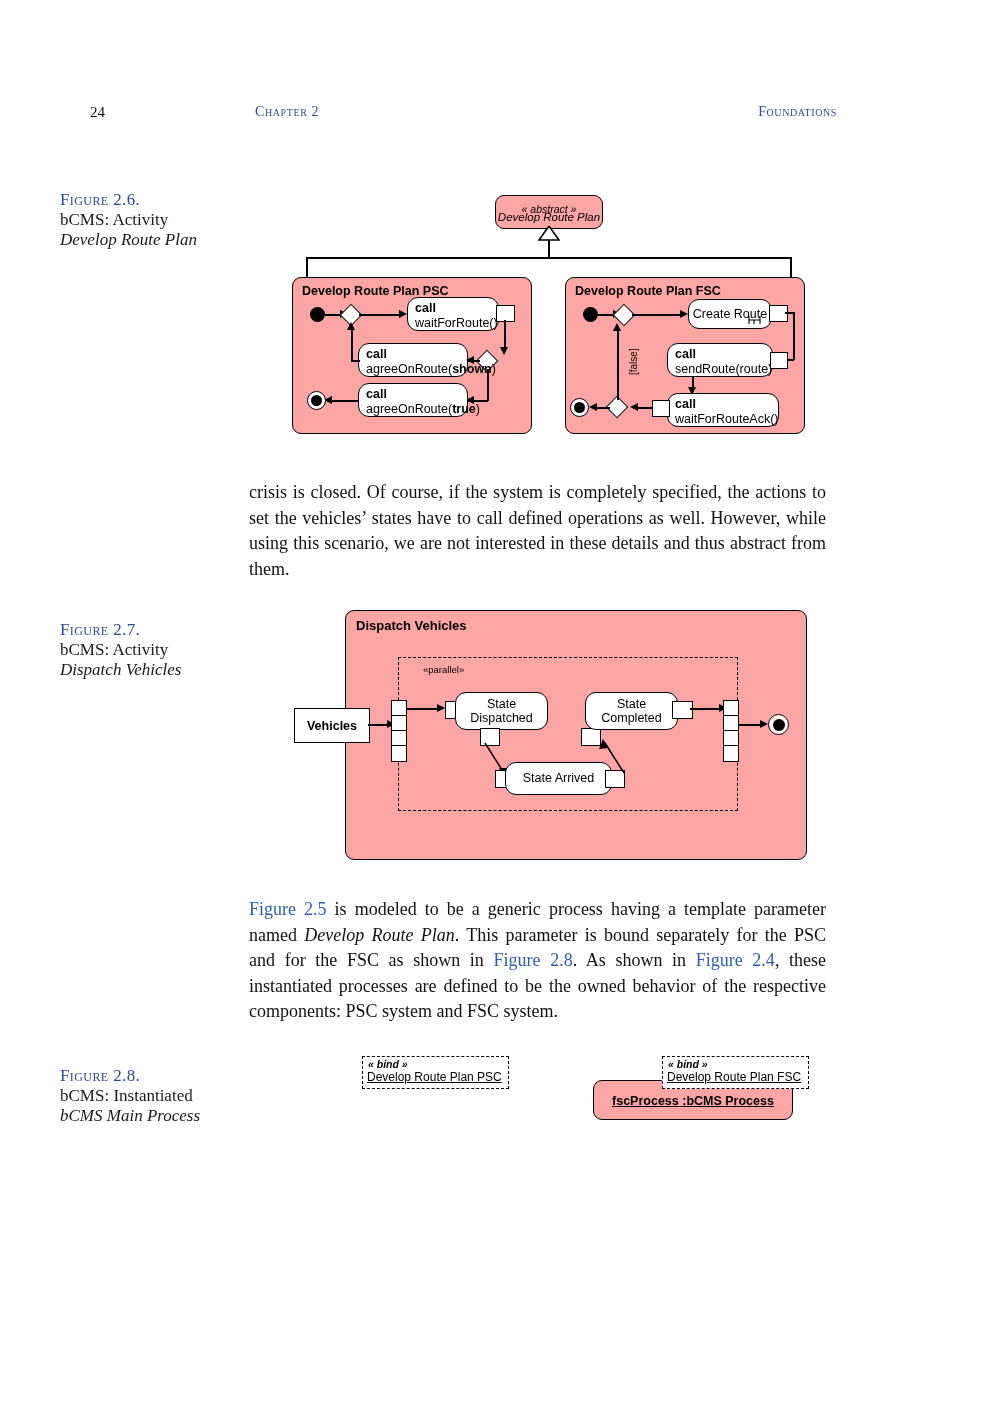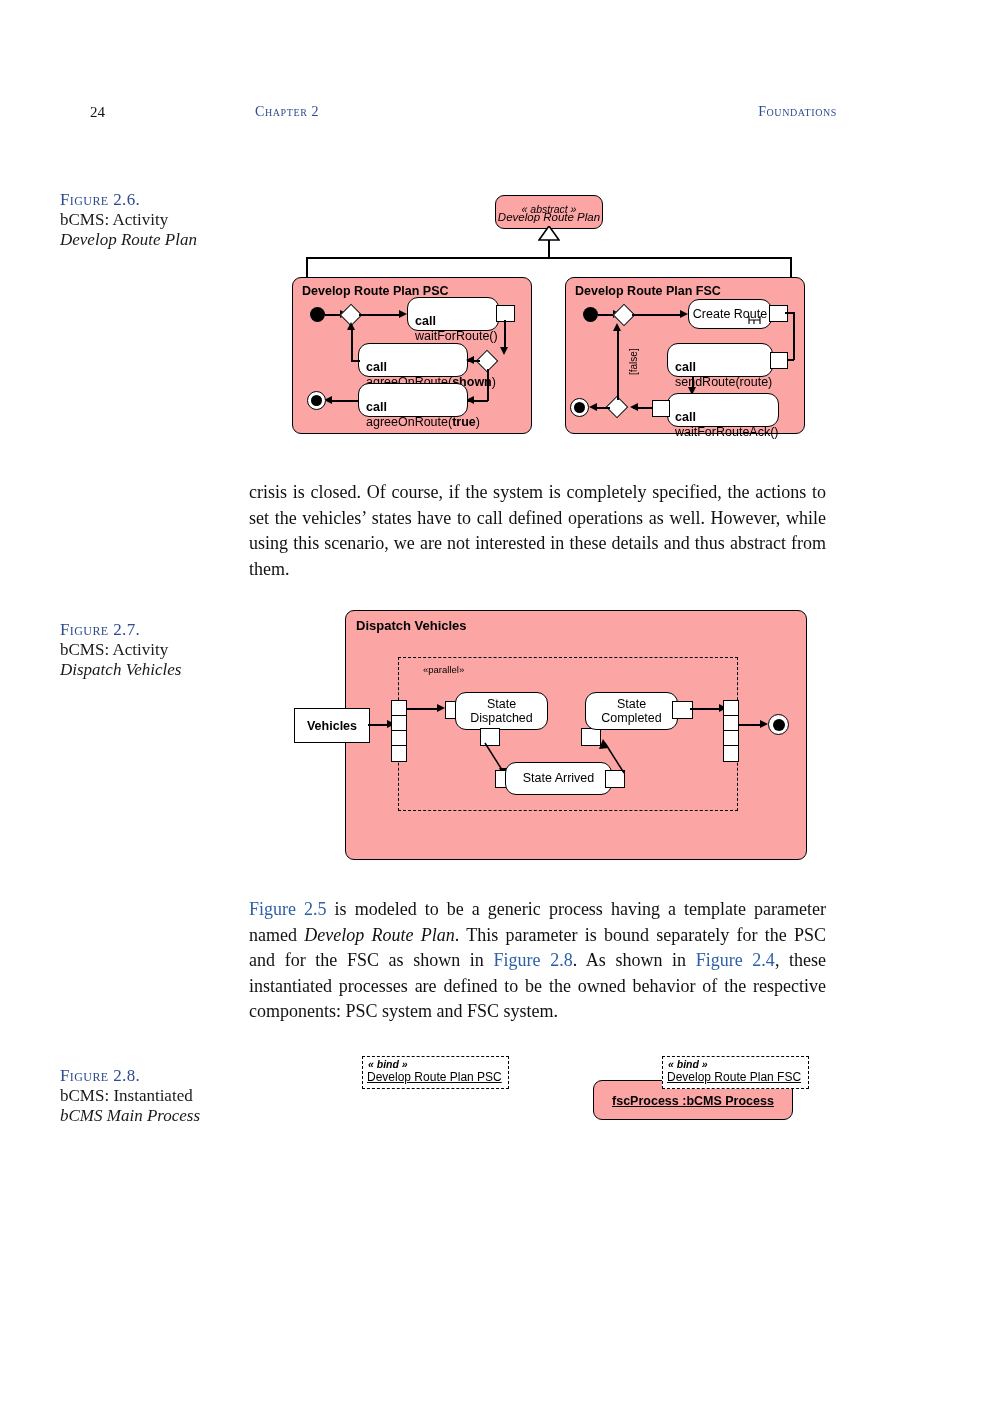--- a/index.html
+++ b/index.html
@@ -36,21 +36,21 @@
 
   
   .uml{font-family:"Liberation Sans",sans-serif;color:#000;}
   .frame{border:1.6px solid #000;border-radius:9px;background:#fca5a5;}
   .frame-sq{border:1.4px solid #000;background:#fff;}
   .frame-title{position:absolute;font-weight:bold;font-size:12.5px;
         font-family:"Liberation Sans",sans-serif;color:#000;}
   .act{position:absolute;border:1.5px solid #000;border-radius:11px;
         background:#fff;font-family:"Liberation Sans",sans-serif;
         font-size:12.5px;line-height:14.5px;color:#000;box-sizing:border-box;
-        padding:16px 7px;}
+        padding:3px 7px;}
   .act b{font-weight:bold;}
   .act.center{display:flex;align-items:center;justify-content:center;
         text-align:center;padding:0;}
   .pin{position:absolute;border:1.4px solid #000;background:#fff;}
   .init{position:absolute;border-radius:50%;background:#000;}
   .final-out{position:absolute;border-radius:50%;border:1.8px solid #000;
         background:#fff;box-sizing:border-box;}
   .final-in{position:absolute;border-radius:50%;background:#000;}
   .dia{position:absolute;border:1.5px solid #000;background:#fff;
         transform:rotate(45deg);box-sizing:border-box;}

